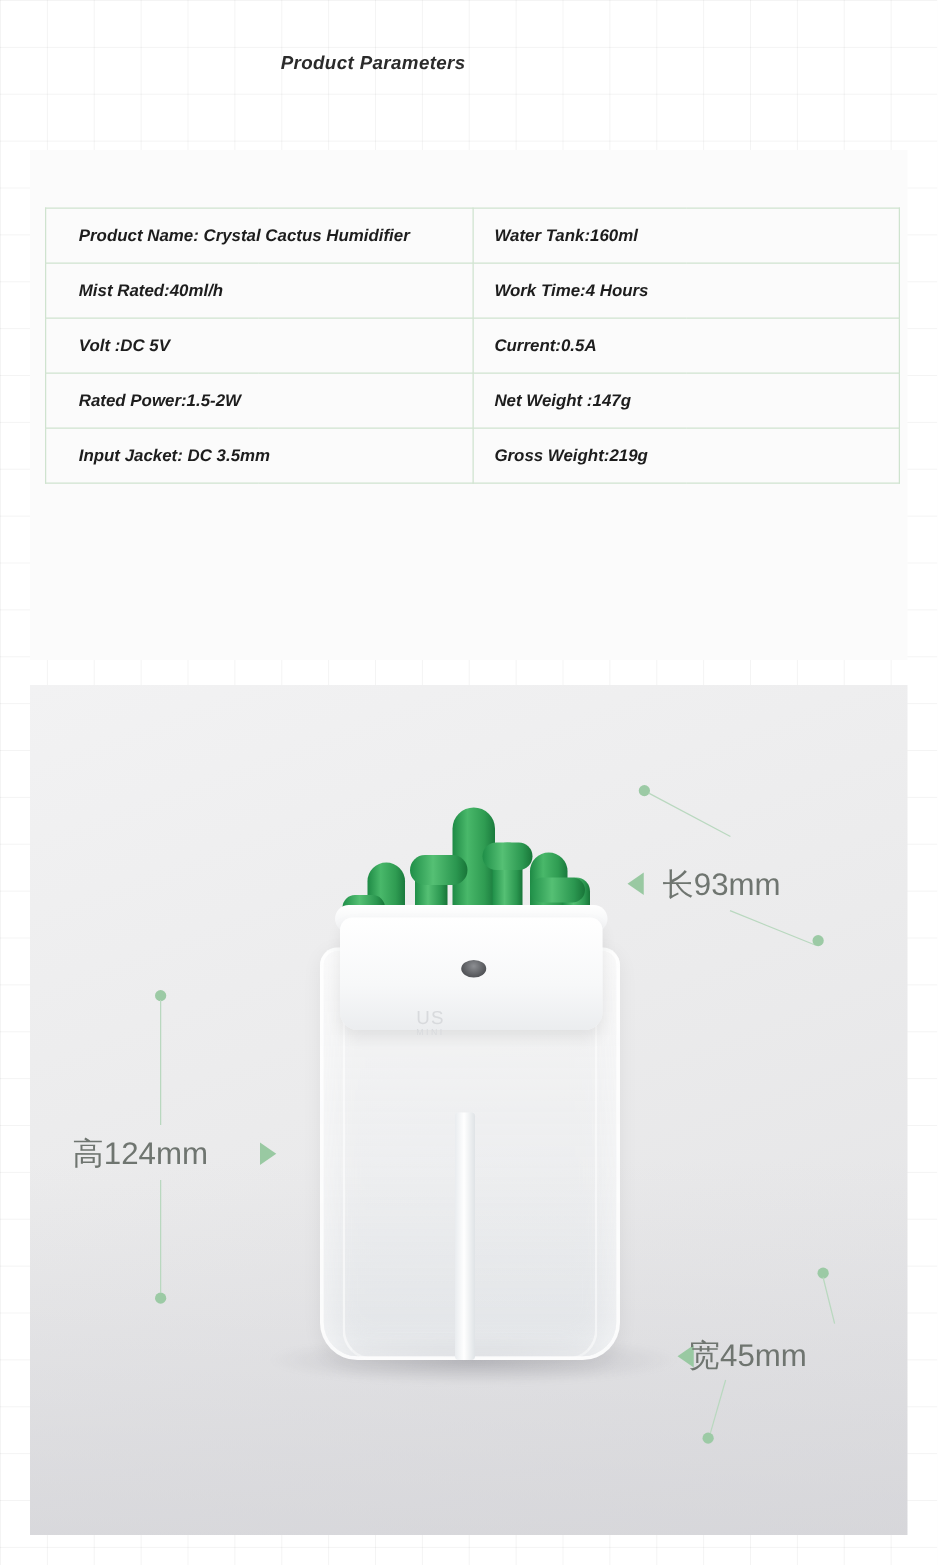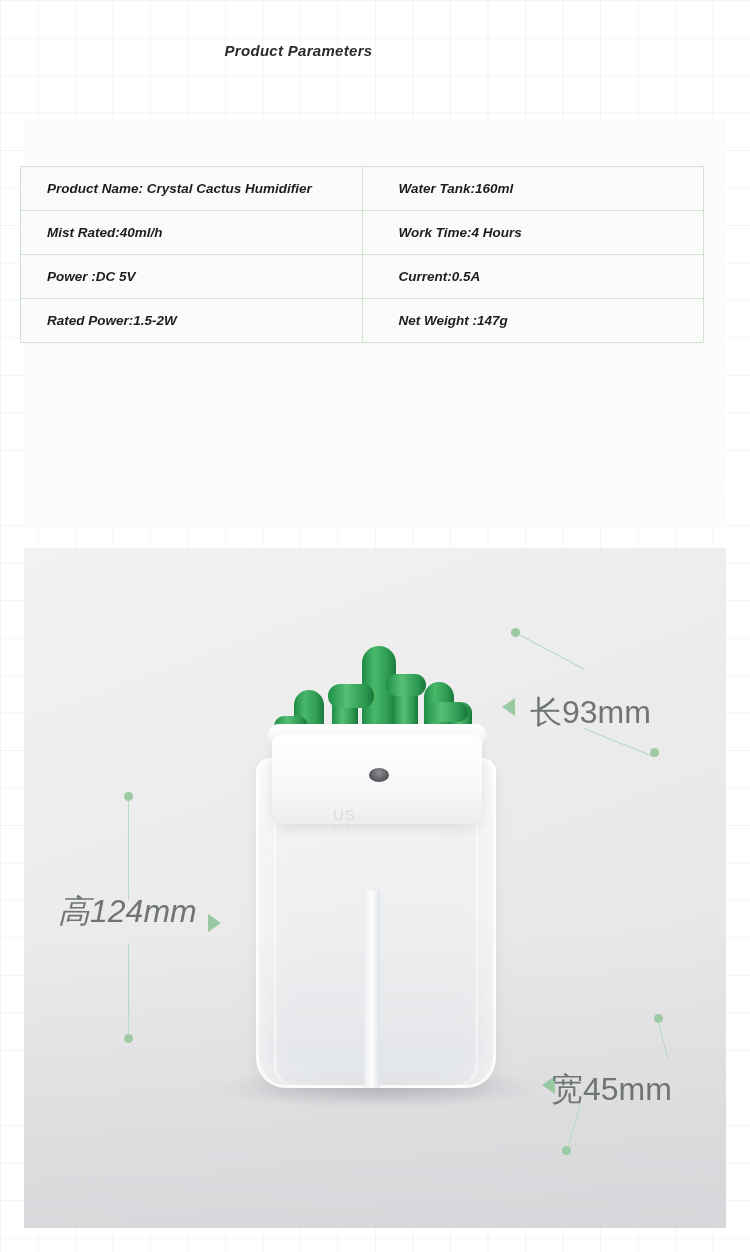--- a/index.html
+++ b/index.html
@@ -42,39 +42,39 @@
   .panel {
     position: absolute;
     left: 24px;
     top: 120px;
     width: 702px;
     height: 408px;
     background: #fbfbfb;
   }
   .spec-table {
     position: absolute;
-    left: 20px;
+    left: 36px;
     top: 166px;
     width: 684px;
     border-collapse: collapse;
     table-layout: fixed;
   }
   .spec-table td {
     border: 1px solid #cfe3cf;
     height: 44px;
     padding: 0 0 0 26px;
     font-size: 13.5px;
     font-style: italic;
     font-weight: bold;
     color: #1d1d1d;
     vertical-align: middle;
     background: #fbfbfb;
     white-space: nowrap;
   }
-  .spec-table td.c2 { padding-left: 36px; }
+  .spec-table td.c2 { padding-left: 17px; }
 
   .photo {
     position: absolute;
     left: 24px;
     top: 548px;
     width: 702px;
     height: 680px;
     background: linear-gradient(160deg, #f2f2f3 0%, #ebebec 45%, #e2e2e4 100%);
     overflow: hidden;
   }
@@ -177,21 +177,21 @@
   .arm {
     position: absolute;
     background: linear-gradient(to right, #1e8a45 0%, #49b86a 35%, #2f9c52 75%, #1a7a3d 100%);
     border-radius: 30px;
   }
   .arm.small { background: linear-gradient(to right, #1f8f48 0%, #55c074 40%, #2b9750 80%, #187538 100%); }
 
   
   .callout-text {
     position: absolute;
-    font-size: 32px;
+    font-size: 25px;
     color: #6f7570;
     font-family: "Liberation Sans", sans-serif;
     white-space: nowrap;
   }
   .tri {
     position: absolute;
     width: 0; height: 0;
   }
   .tri.left {
     border-top: 9px solid transparent;
@@ -235,26 +235,30 @@
     <tbody>
       <tr>
         <td colspan="2">Product Name: Crystal Cactus Humidifier</td>
         <td colspan="2" class="c2">Water Tank:160ml</td>
       </tr>
       <tr>
         <td colspan="2">Mist Rated:40ml/h</td>
         <td colspan="2" class="c2">Work Time:4 Hours</td>
       </tr>
       <tr>
-        <td colspan="2">Power :DC 5V</td>
+        <td colspan="2">Volt :DC 5V</td>
         <td colspan="2" class="c2">Current:0.5A</td>
       </tr>
       <tr>
         <td colspan="2">Rated Power:1.5-2W</td>
         <td colspan="2" class="c2">Net Weight :147g</td>
+      </tr>
+      <tr>
+        <td colspan="2">Input Jacket: DC 3.5mm</td>
+        <td colspan="2" class="c2">Gross Weight:219g</td>
       </tr>
     </tbody>
   </table>
 
   <div class="photo">
     <div class="floor"></div>
     <div class="shadow"></div>
 
     <div class="device">
 
@@ -290,21 +294,21 @@
 
     <div class="dot" style="left:487px; top:80px;"></div>
     <div class="line" style="left:495px; top:86px; width:74px; height:1px; transform: rotate(28deg); transform-origin: left center;"></div>
     <div class="tri left" style="left:478px; top:150px;"></div>
     <div class="callout-text" style="left:506px; top:143px;">长93mm</div>
     <div class="line" style="left:560px; top:180px; width:74px; height:1px; transform: rotate(22deg); transform-origin: left center;"></div>
     <div class="dot" style="left:626px; top:200px;"></div>
 
     <div class="dot" style="left:100px; top:244px;"></div>
     <div class="line" style="left:104px; top:252px; width:1px; height:100px;"></div>
-    <div class="callout-text" style="left:34px; top:342px;font-style:italic;">高124mm</div>
+    <div class="callout-text" style="left:34px; top:358px;">高124mm</div>
     <div class="tri right" style="left:184px; top:366px;"></div>
     <div class="line" style="left:104px; top:396px; width:1px; height:90px;"></div>
     <div class="dot" style="left:100px; top:486px;"></div>
 
     <div class="dot" style="left:630px; top:466px;"></div>
     <div class="line" style="left:634px; top:474px; width:1px; height:38px; transform: rotate(-14deg); transform-origin: top center;"></div>
     <div class="tri left" style="left:518px; top:528px;"></div>
     <div class="callout-text" style="left:527px; top:520px;">宽45mm</div>
     <div class="line" style="left:556px; top:556px; width:1px; height:44px; transform: rotate(16deg); transform-origin: top center;"></div>
     <div class="dot" style="left:538px; top:598px;"></div>

